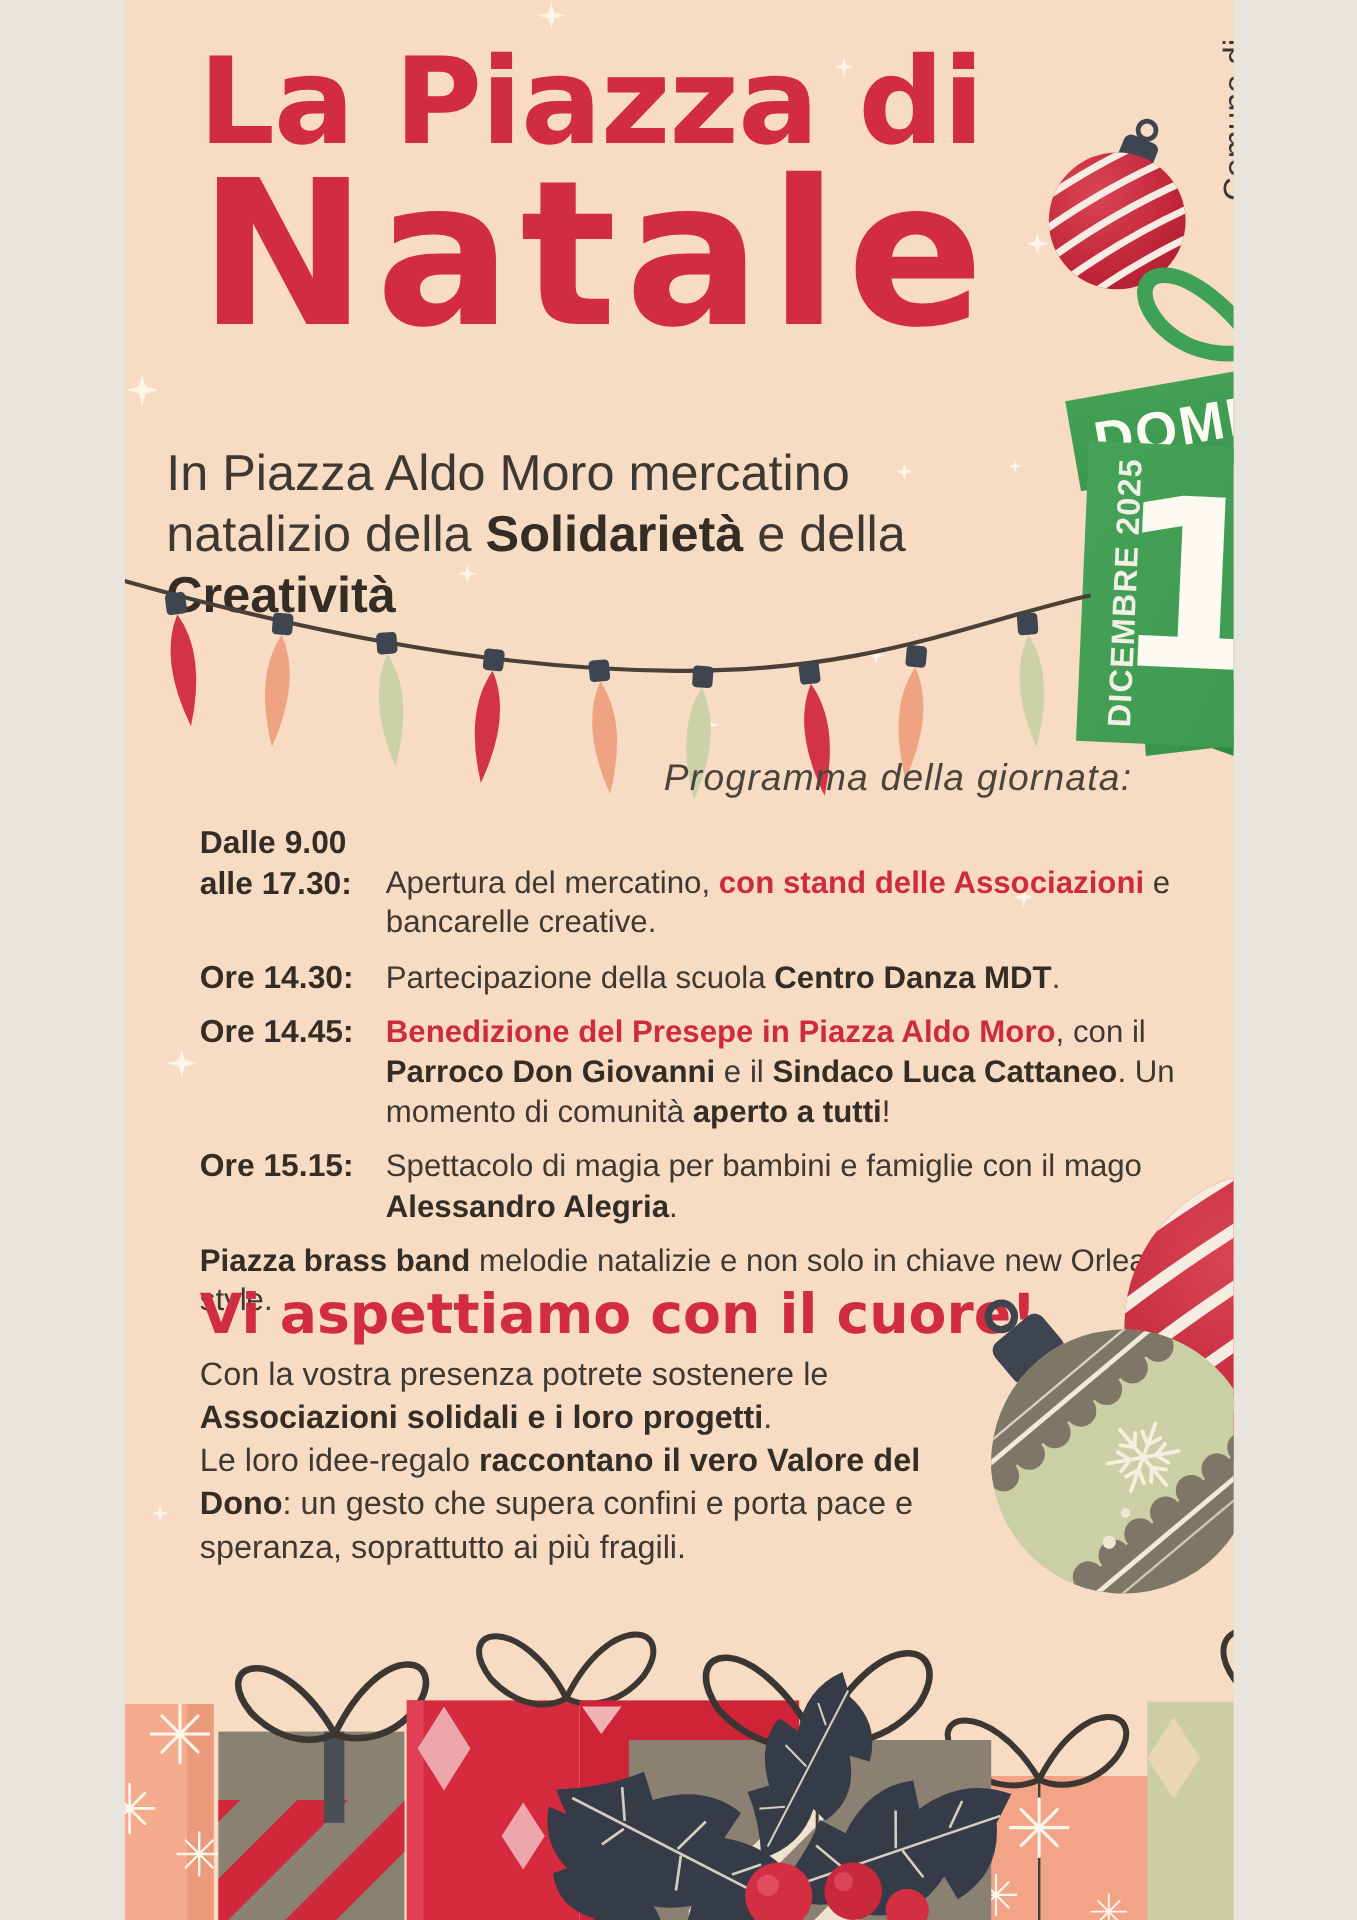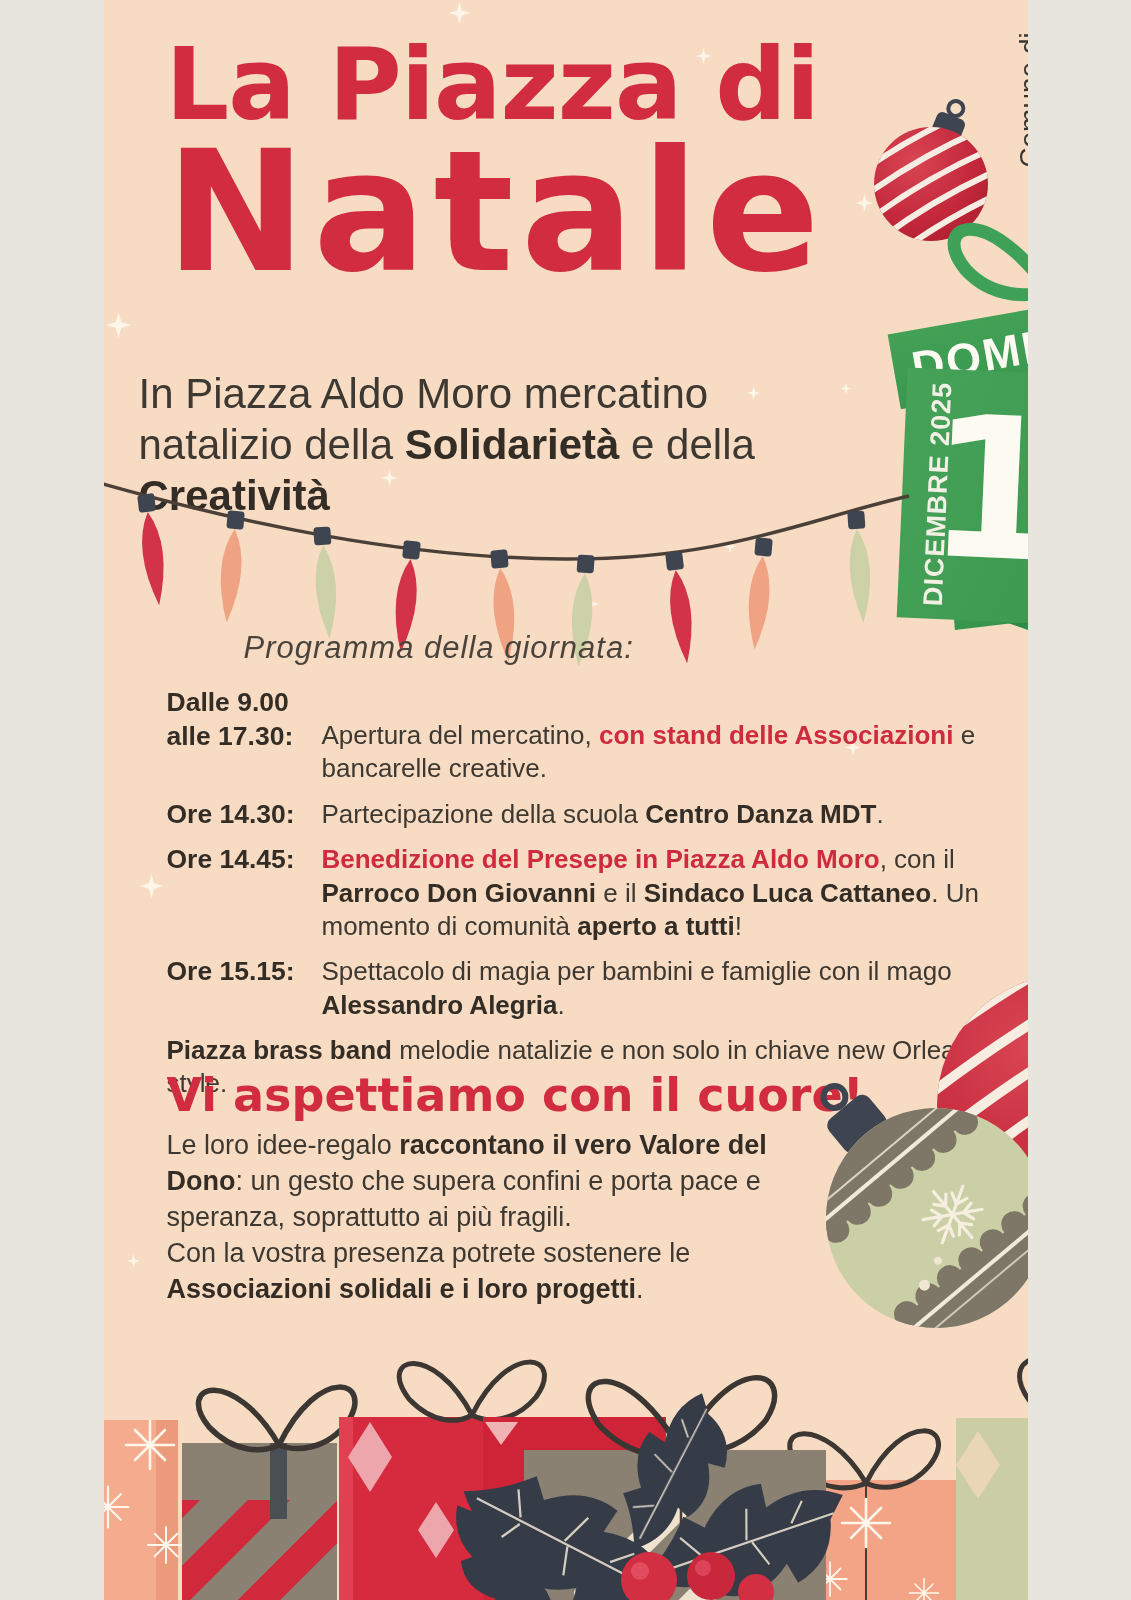--- a/index.html
+++ b/index.html
@@ -42,21 +42,21 @@
       white-space:nowrap;color:#f2efe4;font-weight:700;font-size:27px;letter-spacing:1px;}
   .badge-day{position:absolute;right:16px;top:47%;transform:translateY(-50%);
       color:#fdfaf2;font-weight:800;font-size:196px;letter-spacing:-6px;
       font-family:"DejaVu Sans","Liberation Sans",sans-serif;}
 
   .garland{position:absolute;left:0;top:458px;}
   .ornaments{position:absolute;left:680px;top:878px;}
   .mini-bauble{position:absolute;left:742px;top:82px;}
   .gifts{position:absolute;left:0;top:1295px;}
 
-  .prog-heading{position:absolute;left:140px;top:630px;width:700px;text-align:left;
+  .prog-heading{position:absolute;left:140px;top:630px;width:700px;text-align:right;
       font-style:italic;font-size:31px;letter-spacing:1px;color:#4a443c;}
 
   .program{position:absolute;left:63px;top:686px;width:872px;display:flex;flex-direction:column;gap:12px;}
   .item{display:flex;font-size:26px;line-height:1.28;color:var(--text-dark);}
   .time{flex:0 0 155px;white-space:pre-line;font-weight:800;color:var(--text-strong);font-size:26.5px;}
   .desc{flex:1;}
   .desc .b{font-weight:700;color:var(--text-strong);margin-top:43px;}
   .desc .r{color:var(--accent-red);}
   .desc.pt1{padding-top:33px;}
 
@@ -241,22 +241,22 @@
       <div class="time">Ore 15.15:</div>
       <div class="desc"><span>Spettacolo di magia per bambini e famiglie con il mago </span><span class="b">Alessandro Alegria</span><span>.</span></div>
     </div>
     <div class="item">
       <div class="desc"><span class="b">Piazza brass band</span><span> melodie natalizie e non solo in chiave new Orleans style.</span></div>
     </div>
   </div>
 
   <div class="closing-head">Vi aspettiamo con il cuore!</div>
   <div class="closing">
+    <p><span>Con la vostra presenza potrete sostenere le </span><span class="b">Associazioni solidali e i loro progetti</span><span>.</span></p>
     <p><span>Le loro idee-regalo </span><span class="b">raccontano il vero Valore del Dono</span><span>: un gesto che supera confini e porta pace e speranza, soprattutto ai più fragili.</span></p>
-    <p><span>Con la vostra presenza potrete sostenere le </span><span class="b">Associazioni solidali e i loro progetti</span><span>.</span></p>
   </div>
 
   <svg class="ornaments" width="451" height="475" viewBox="0 0 451 475">
     <defs>
       <radialGradient id="rgBall" cx="35%" cy="28%" r="85%">
         <stop offset="0%" stop-color="#d94553"></stop>
           <stop offset="70%" stop-color="#c12639"></stop>
           <stop offset="100%" stop-color="#ab1e31"></stop>
       </radialGradient>
       <clipPath id="cpBall">

